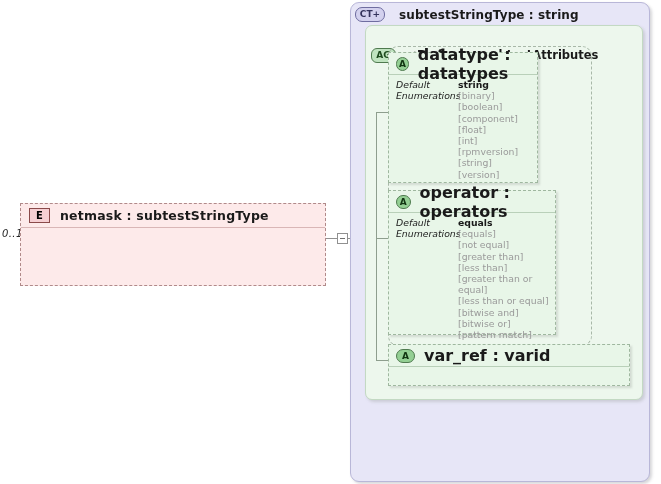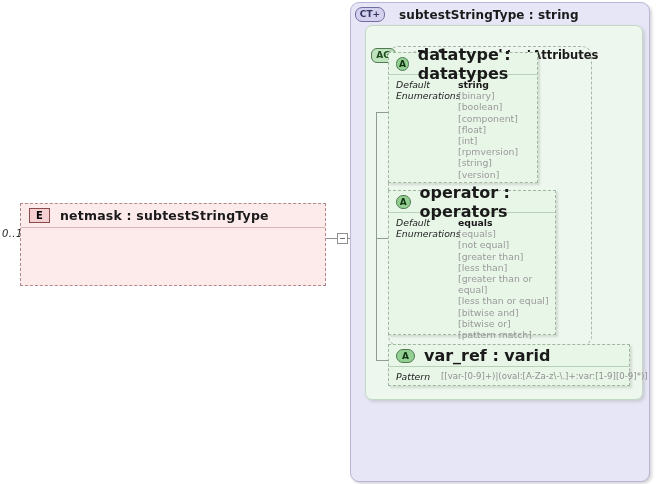--- a/index.html
+++ b/index.html
@@ -389,17 +389,13 @@
       <div class="facet-enum">[pattern match]</div>
     </div>
   </div>
 </div>
 
 <div class="attr-box" id="attr-varref">
   <div class="attr-head">
     <span class="badge">A</span>
     <span class="attr-title">var_ref   : varid</span>
   </div>
-  <div class="pattern-row">
-    <div class="pattern-label">Pattern</div>
-    <div class="pattern-value">[[var-[0-9]+)|(oval:[A-Za-z\-\.]+:var:[1-9][0-9]*)]</div>
-  </div>
 </div>
 
 </body></html>

